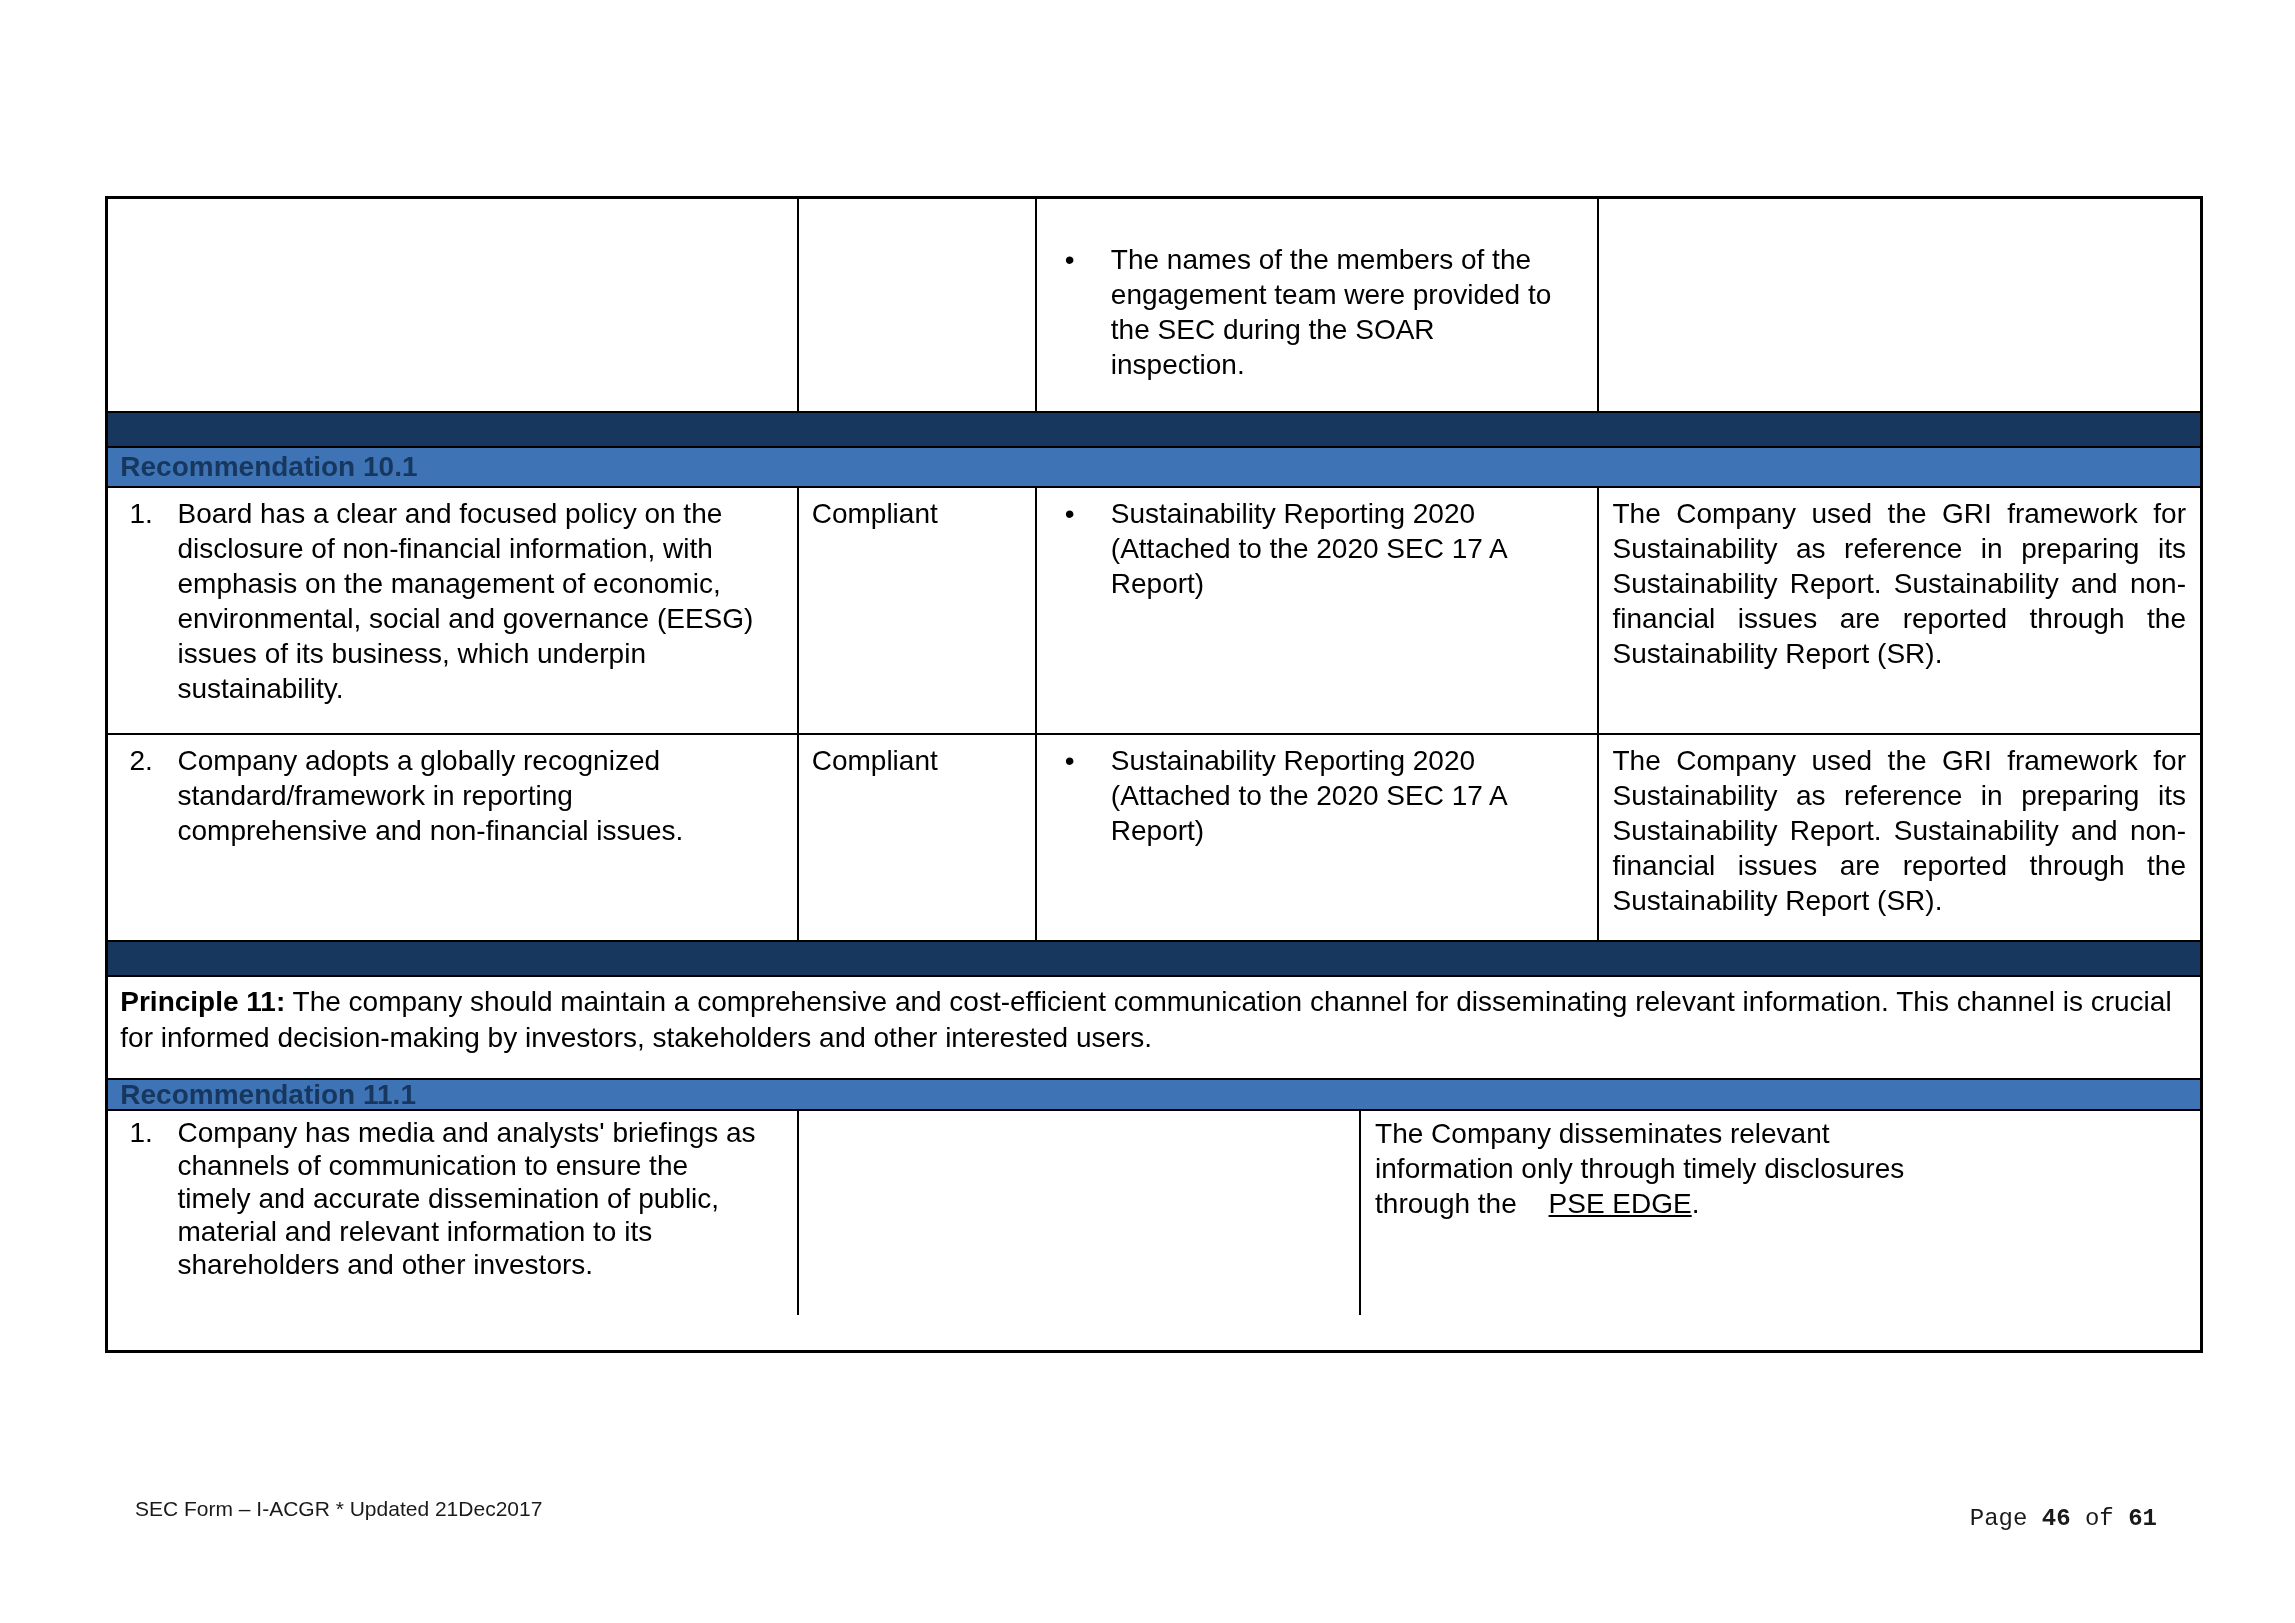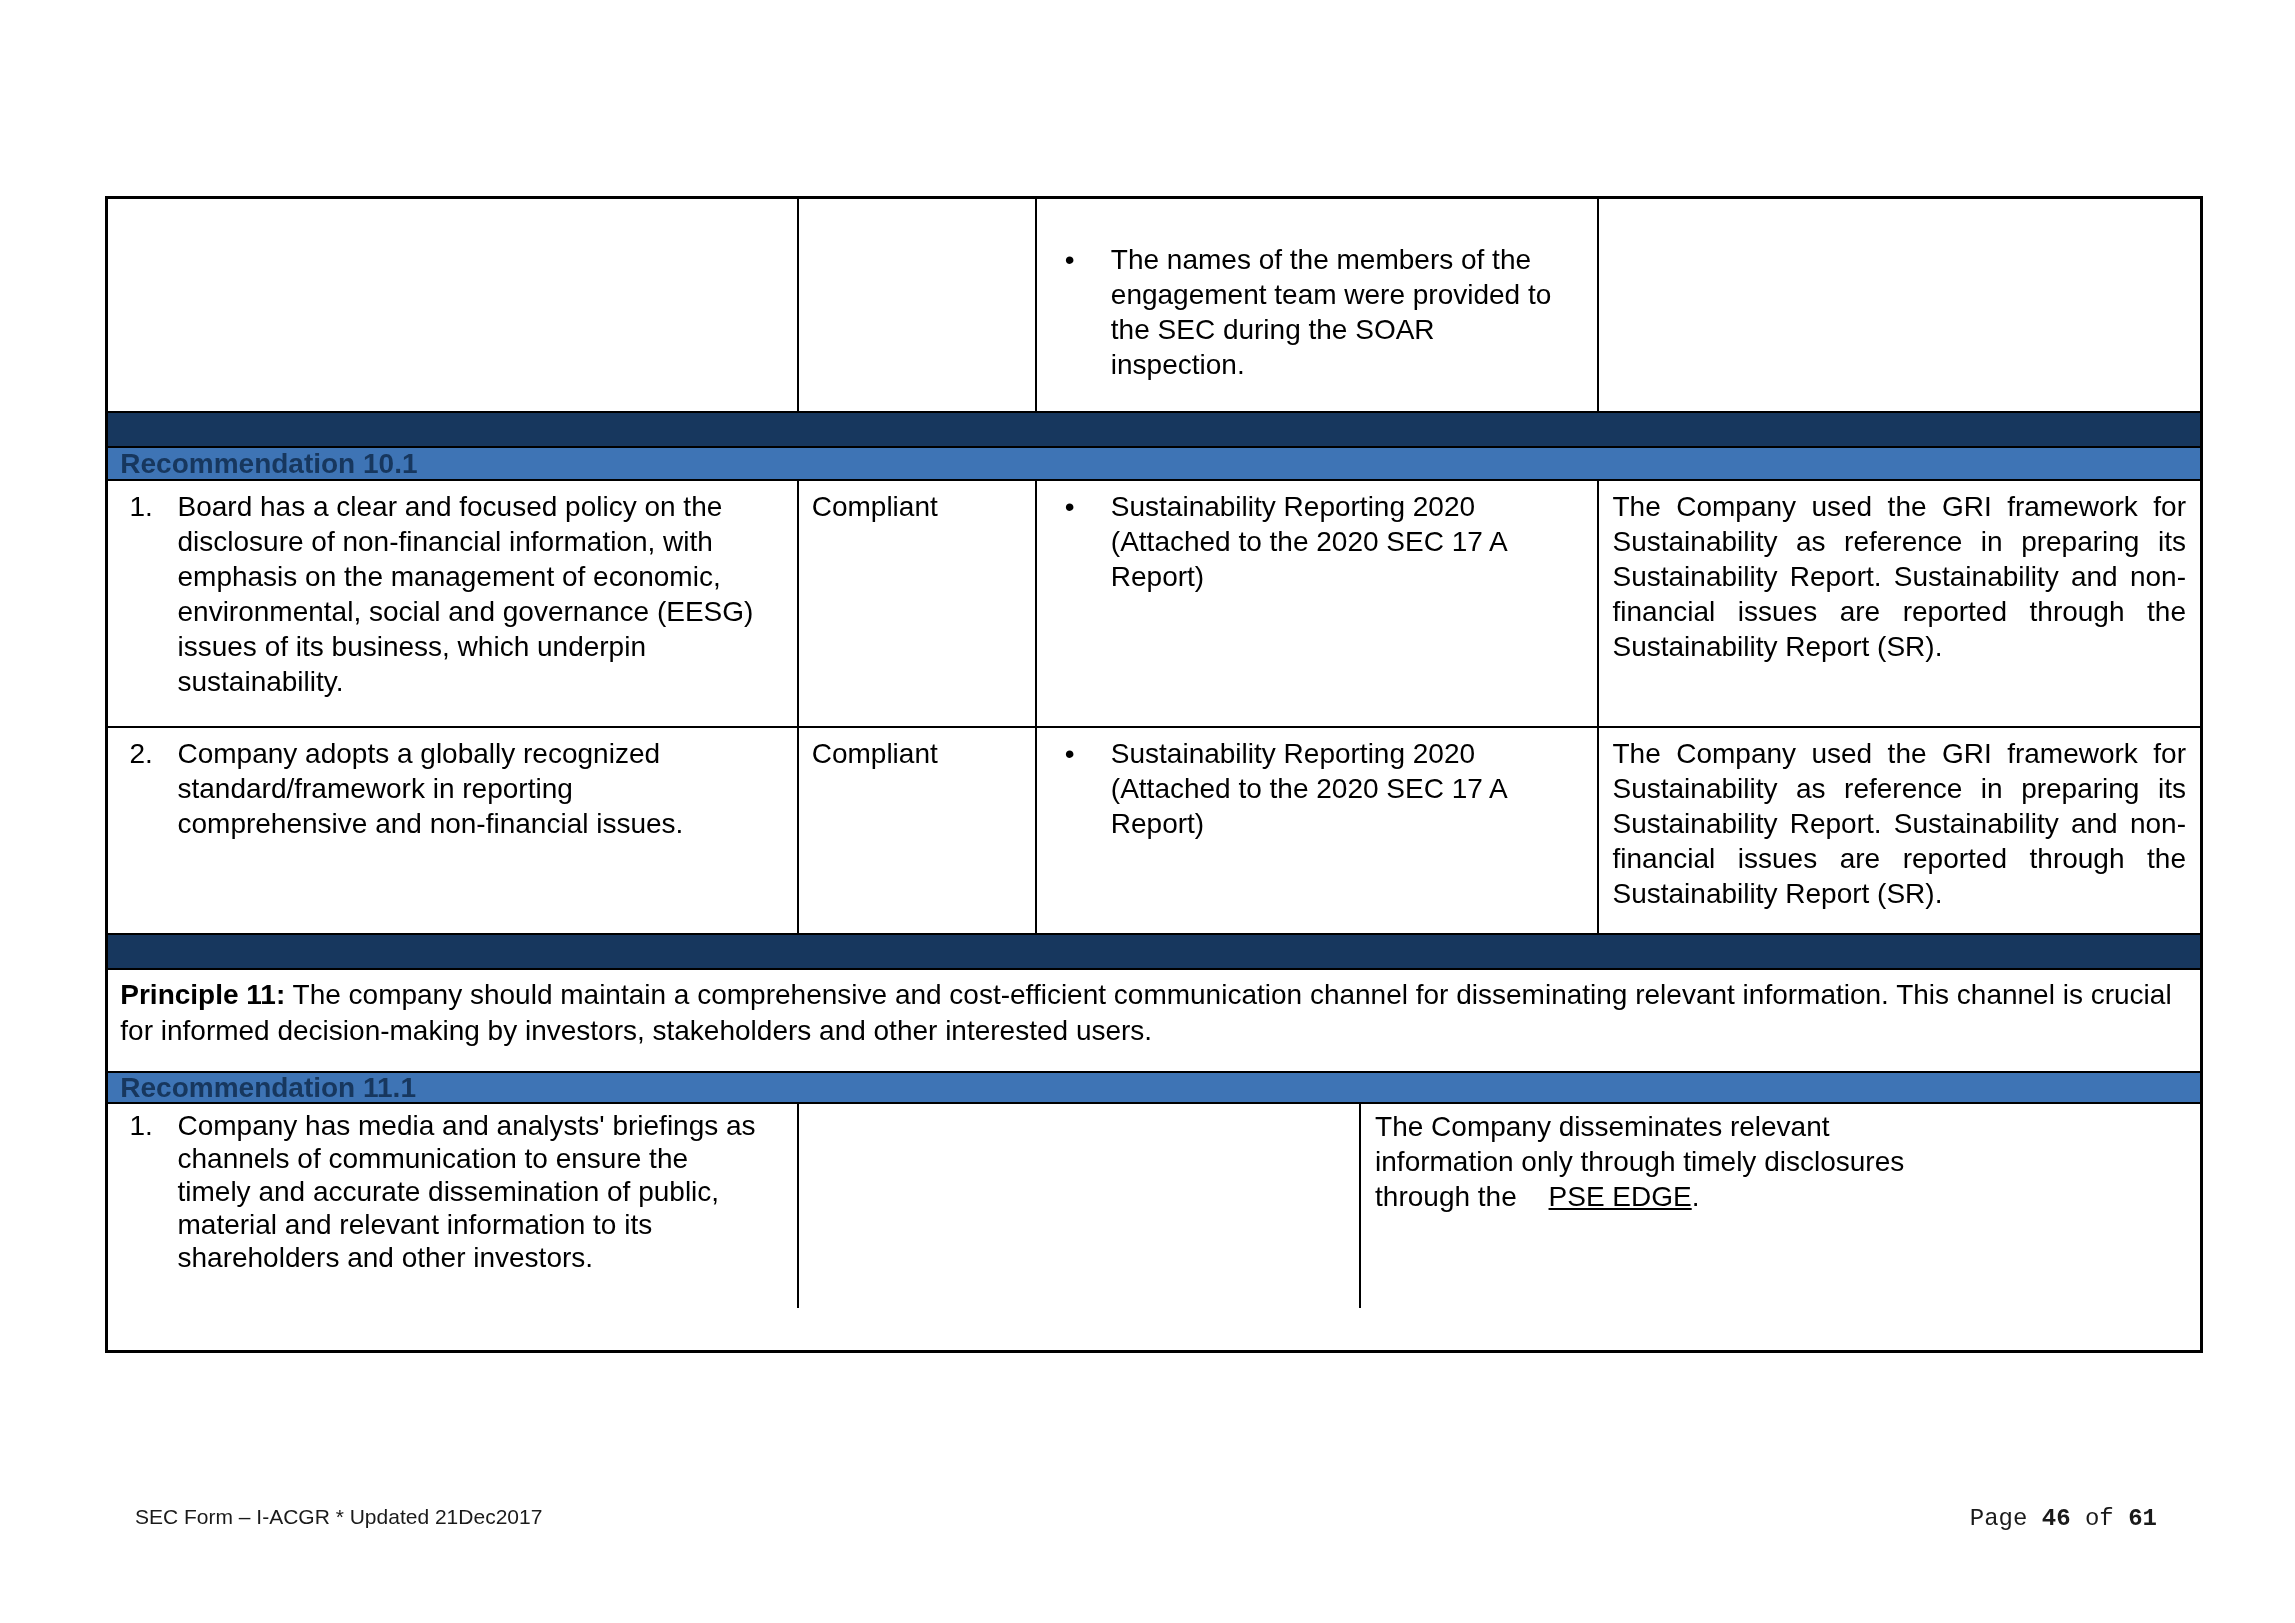--- a/index.html
+++ b/index.html
@@ -80,21 +80,20 @@
   .remarks-text { padding: 7.7px 14px 0 14px; }
   .just { text-align: justify; }
   .tight { line-height: 33px; }
   .link-underline { text-decoration: underline; margin-left: 24px; }
   .footer-left {
     position: absolute;
     left: 135px;
     top: 1497px;
     font-size: 21px;
     color: #1a1a1a;
-    margin-top: 8px;
   }
   .footer-right {
     position: absolute;
     right: 138px;
     top: 1505px;
     font-size: 24px;
     color: #1a1a1a;
     font-family: Liberation Mono, monospace;
   }
   .footer-right .bold { font-weight: bold; }
@@ -112,21 +111,21 @@
         <span class="bullet-col">•</span>
         <span class="bullet-text">The names of the members of the engagement team were provided to the SEC during the SOAR inspection.</span>
       </div>
     </div>
     <div class="cell w4 last"></div>
   </div>
 
   <div class="sect navy-bar" style="height:35px"></div>
 
 
-  <div class="sect rec-bar" style="height:33px">
+  <div class="sect rec-bar" style="height:40px">
     <span>Recommendation 10.1</span>
   </div>
 
   <div class="sect cells" style="height:247px">
     <div class="cell w1">
       <div class="num-item">
         <span class="num-col">1.</span>
         <span class="num-text">Board has a clear and focused policy on the disclosure of non-financial information, with emphasis on the management of economic, environmental, social and governance (EESG) issues of its business, which underpin sustainability.</span>
       </div>
     </div>

